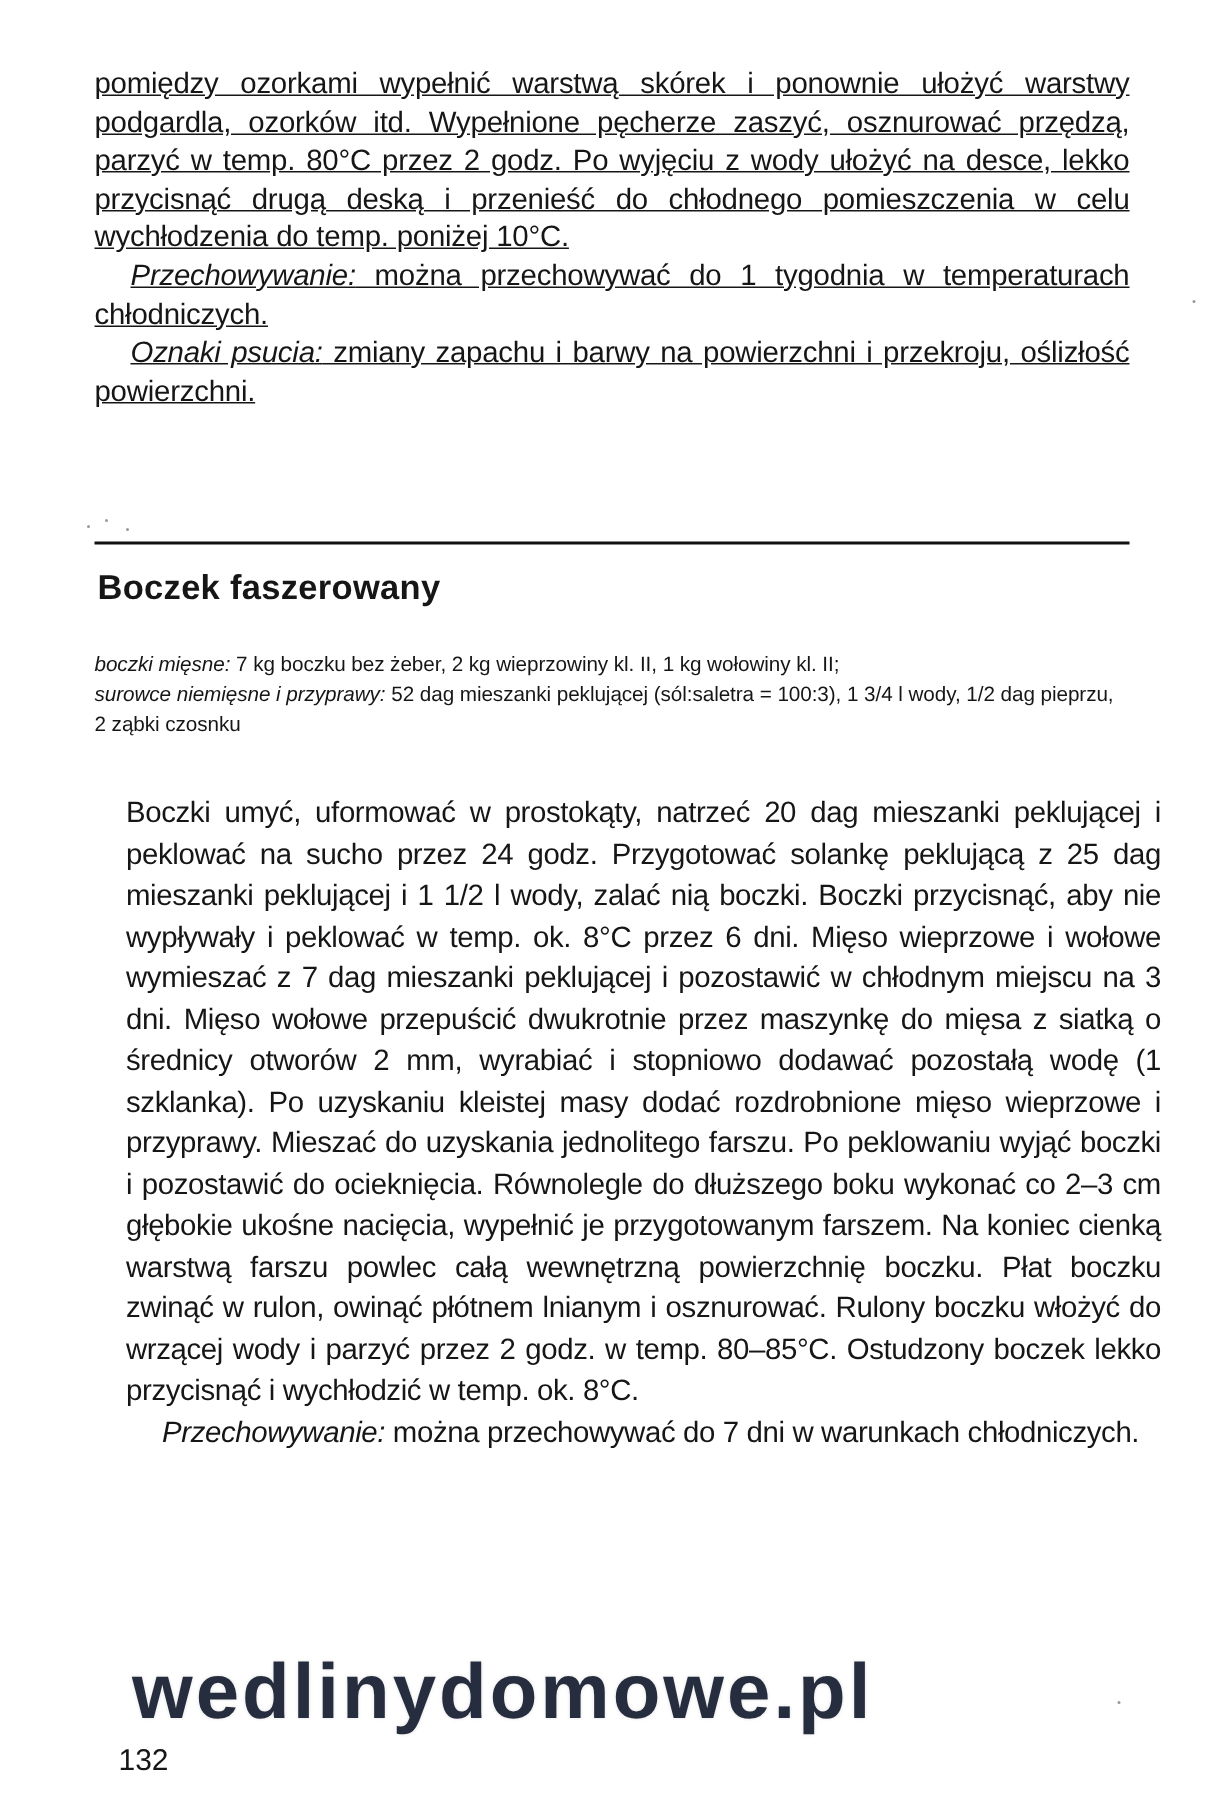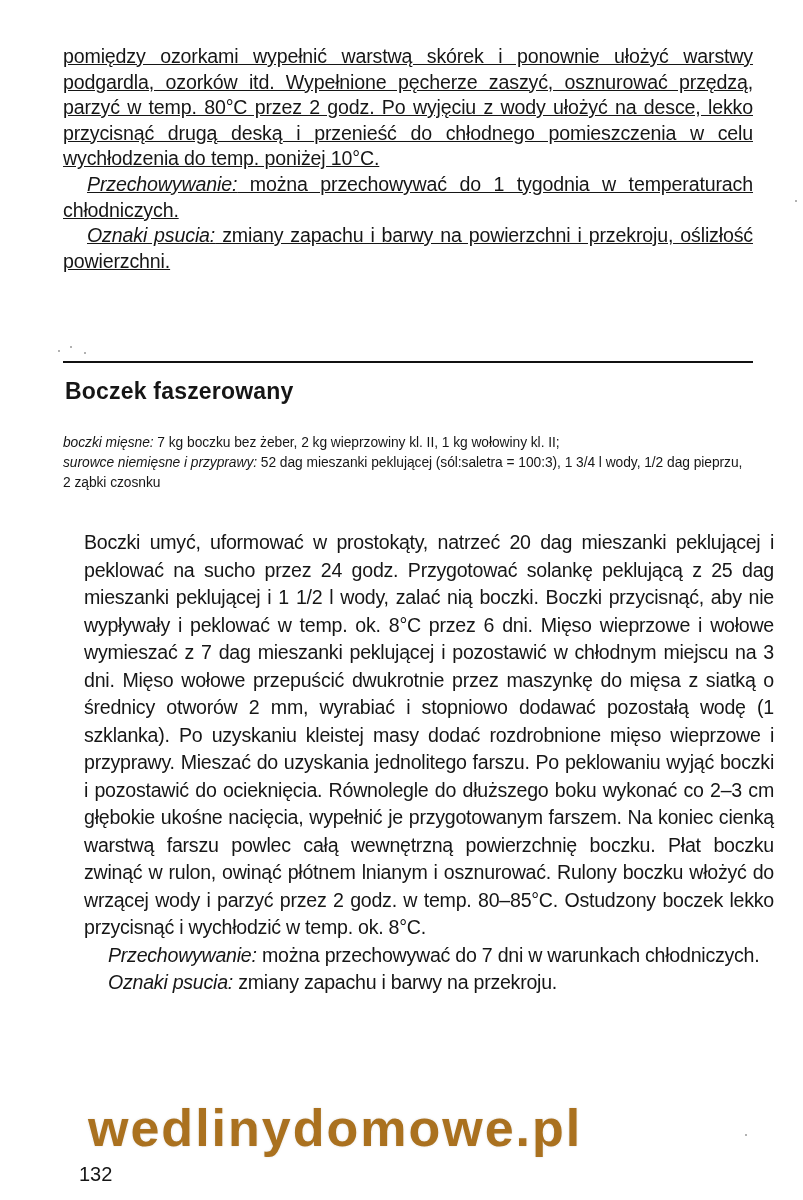--- a/index.html
+++ b/index.html
@@ -27,21 +27,21 @@
     position: absolute; left: 63px; top: 433px; width: 690px;
     font-size: 13.8px; line-height: 20px; margin: 0; letter-spacing: -0.05px;
   }
   .method { position: absolute; left: 63px; top: 529px; width: 690px; margin-left: 21px; }
   .method .p { line-height: 27.5px; letter-spacing: -0.25px; }
   .page-number {
     position: absolute; left: 62px; top: 1146px; font-size: 20px; margin: 17px;
   }
   .watermark {
     position: absolute; left: 88px; top: 1098px; font-size: 52px; font-weight: bold;
-    color: #a16207; text-shadow: 0 0 2px #e8e8e8, 0 0 3px #ececec; letter-spacing: 2px;
+    color: #0f172a; text-shadow: 0 0 2px #e8e8e8, 0 0 3px #ececec; letter-spacing: 2px;
     opacity: 0.9;
   }
   .speck { position: absolute; width: 2px; height: 2px; background: #999; border-radius: 50%; }
 </style>
 </head>
 <body>
 
 <div class="page">
   <p class="p">pomiędzy ozorkami wypełnić warstwą skórek i ponownie ułożyć warstwy podgardla, ozorków itd. Wypełnione pęcherze zaszyć, osznurować przędzą, parzyć w temp. 80°C przez 2 godz. Po wyjęciu z wody ułożyć na desce, lekko przycisnąć drugą deską i przenieść do chłodnego pomieszczenia w celu wychłodzenia do temp. poniżej 10°C.</p>
   <p class="p indent">
@@ -59,23 +59,20 @@
 <p class="ingredients">
   <span class="it">boczki mięsne:</span><span> 7 kg boczku bez żeber, 2 kg wieprzowiny kl. II, 1 kg wołowiny kl. II;</span><br>
   <span class="it">surowce niemięsne i przyprawy:</span><span> 52 dag mieszanki peklującej (sól:saletra = 100:3), 1 3/4 l wody, 1/2 dag pieprzu, 2 ząbki czosnku</span>
 </p>
 
 <div class="method">
   <p class="p">Boczki umyć, uformować w prostokąty, natrzeć 20 dag mieszanki peklującej i peklować na sucho przez 24 godz. Przygotować solankę peklującą z 25 dag mieszanki peklującej i 1 1/2 l wody, zalać nią boczki. Boczki przycisnąć, aby nie wypływały i peklować w temp. ok. 8°C przez 6 dni. Mięso wieprzowe i wołowe wymieszać z 7 dag mieszanki peklującej i pozostawić w chłodnym miejscu na 3 dni. Mięso wołowe przepuścić dwukrotnie przez maszynkę do mięsa z siatką o średnicy otworów 2 mm, wyrabiać i stopniowo dodawać pozostałą wodę (1 szklanka). Po uzyskaniu kleistej masy dodać rozdrobnione mięso wieprzowe i przyprawy. Mieszać do uzyskania jednolitego farszu. Po peklowaniu wyjąć boczki i pozostawić do ocieknięcia. Równolegle do dłuższego boku wykonać co 2–3 cm głębokie ukośne nacięcia, wypełnić je przygotowanym farszem. Na koniec cienką warstwą farszu powlec całą wewnętrzną powierzchnię boczku. Płat boczku zwinąć w rulon, owinąć płótnem lnianym i osznurować. Rulony boczku włożyć do wrzącej wody i parzyć przez 2 godz. w temp. 80–85°C. Ostudzony boczek lekko przycisnąć i wychłodzić w temp. ok. 8°C.</p>
   <p class="p indent">
     <span class="it">Przechowywanie:</span><span> można przechowywać do 7 dni w warunkach chłodniczych.</span>
   </p>
-  <p class="p indent">
-    <span class="it">Oznaki psucia:</span><span> zmiany zapachu i barwy na przekroju.</span>
-  </p>
 </div>
 
 <div class="watermark">wedlinydomowe.pl</div>
 
 <p class="page-number">132</p>
 
 <div class="speck" style="left:58px;top:350px"></div>
 <div class="speck" style="left:70px;top:346px"></div>
 <div class="speck" style="left:84px;top:352px"></div>
 <div class="speck" style="left:795px;top:200px"></div>

